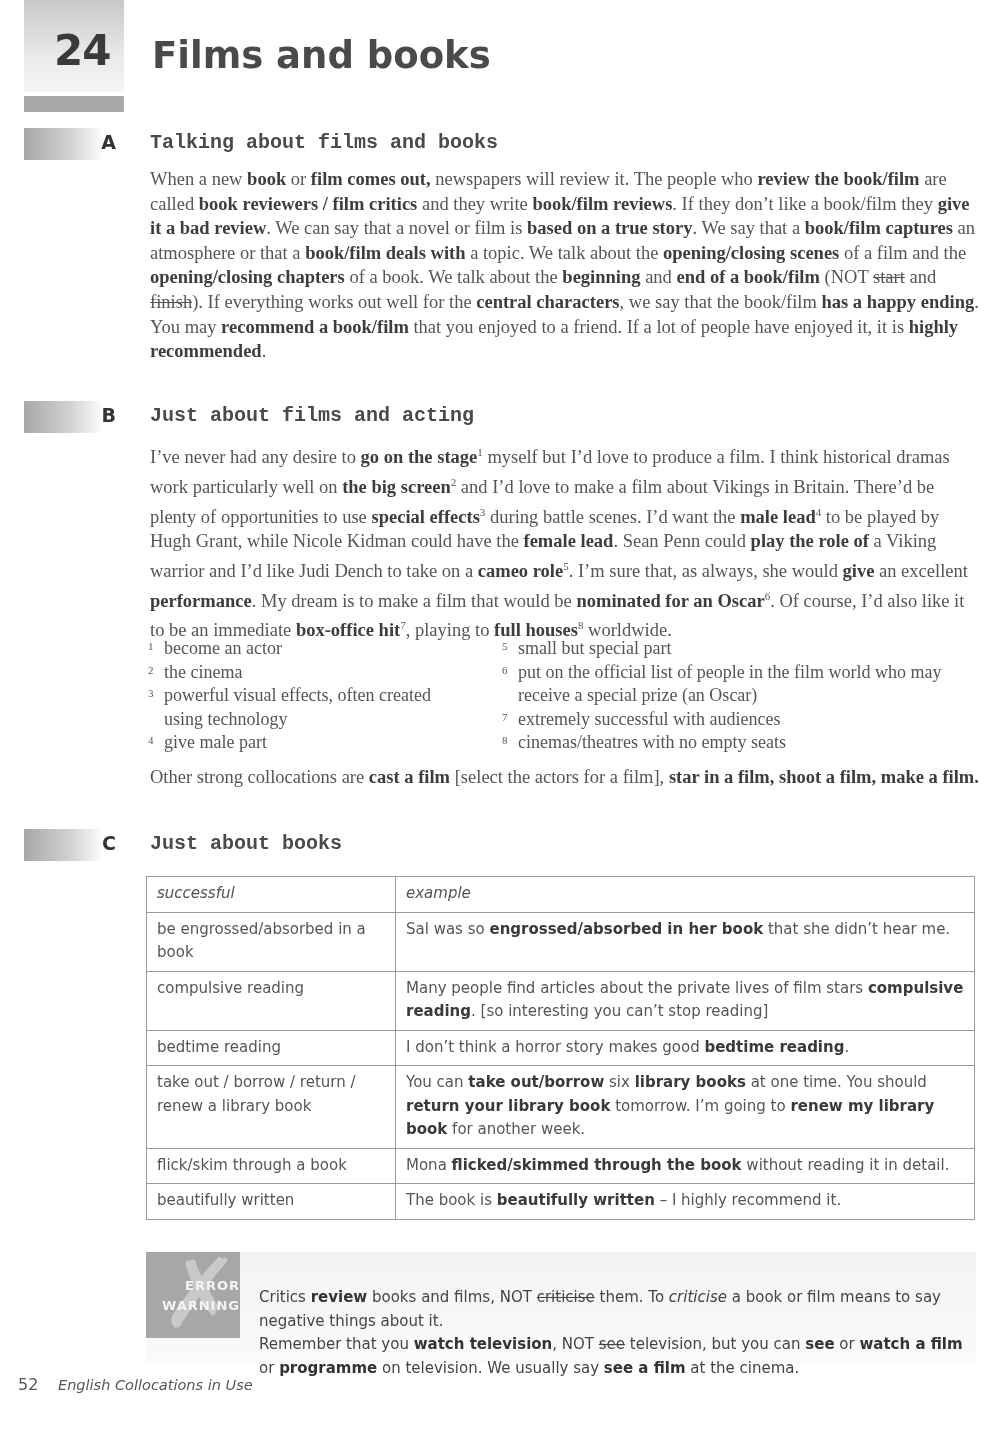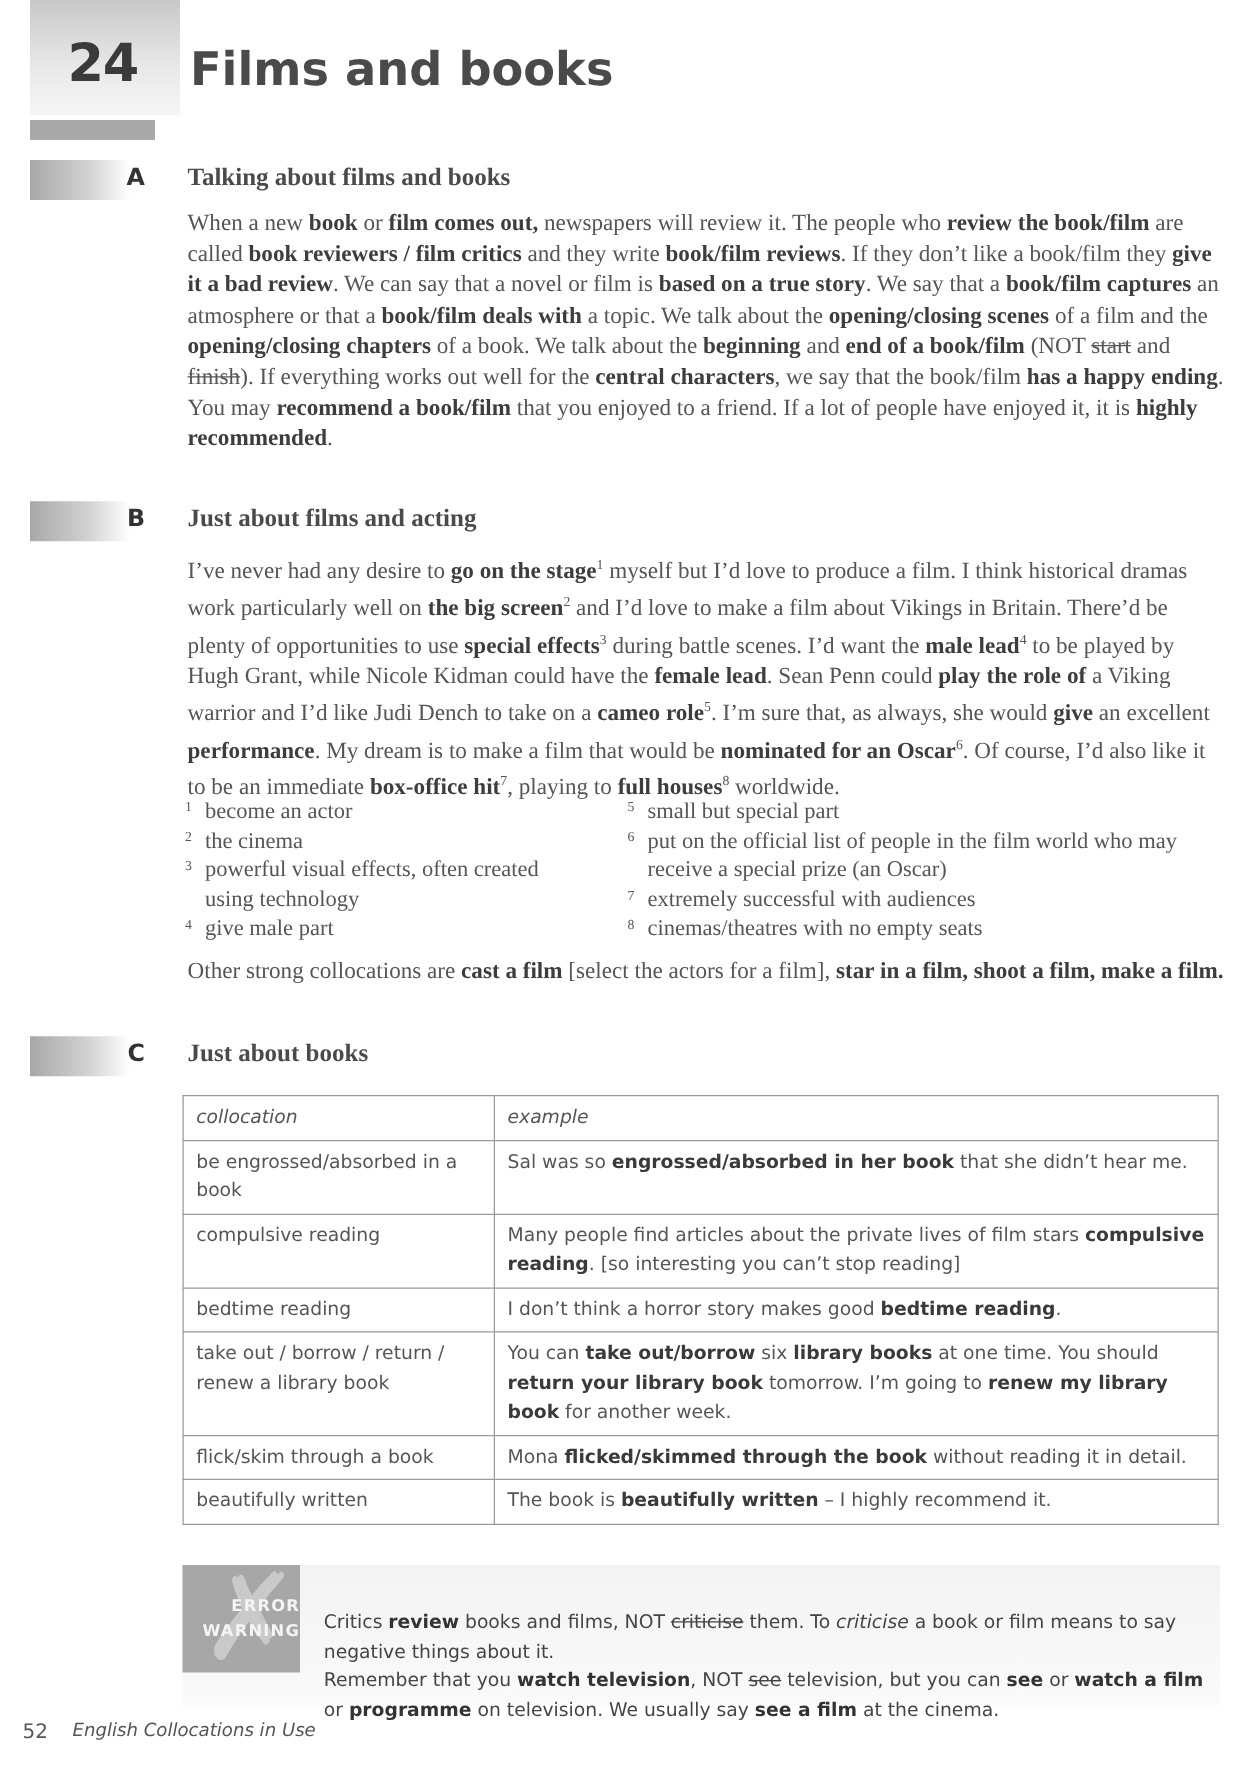--- a/index.html
+++ b/index.html
@@ -1,30 +1,30 @@
 <!DOCTYPE html>
 <html><head>
 <meta charset="utf-8">
 <style>
   html, body { margin: 0; padding: 0; background: #ffffff; }
   body { width: 1000px; height: 1433px; position: relative; overflow: hidden; color: #4a4a4a; }
 
-  .unit-block { position: absolute; left: 24px; top: 0; width: 120px; height: 92px;
+  .unit-block { position: absolute; left: 24px; top: 0; width: 100px; height: 92px;
     background: linear-gradient(180deg, #c8c8c8 0%, #e9e9e9 60%, #f5f5f5 100%); text-decoration: underline; }
   .unit-num { position: absolute; left: 30px; top: 26px; font-family: "DejaVu Sans", sans-serif;
     font-weight: bold; font-size: 42px; color: #3a3a3a; letter-spacing: -1px; }
   .unit-title { position: absolute; left: 152px; top: 34px; font-family: "DejaVu Sans", sans-serif;
     font-weight: bold; font-size: 37px; color: #4a4a4a; text-align: center; }
   .unit-bar { position: absolute; left: 24px; top: 96px; width: 100px; height: 16px; background: #a9a9a9; }
 
   .sec-tab { position: absolute; left: 24px; width: 100px; height: 32px;
     background: linear-gradient(90deg, #a8a8a8 0%, #d0d0d0 45%, #ffffff 80%); }
   .sec-letter { position: absolute; right: 8px; top: 3px; font-family: "DejaVu Sans", sans-serif;
     font-weight: bold; font-size: 19px; color: #333; }
-  .sec-title { position: absolute; left: 150px; font-family: Liberation Serif, serif;
+  .sec-title { position: absolute; left: 150px; font-family: Liberation Mono, monospace;
     font-weight: bold; font-size: 20px; color: #4a4a4a; }
 
   .para { position: absolute; left: 150px; width: 830px; font-family: "Liberation Serif", serif;
     font-size: 18.5px; line-height: 24.6px; color: #555; }
   .para b { color: #3d3d3d; }
   .strike { text-decoration: line-through; }
 
   .fn-col { position: absolute; font-family: "Liberation Serif", serif; font-size: 18px;
     line-height: 23.6px; color: #555; }
   .fn-item { position: relative; padding-left: 16px; }
@@ -93,21 +93,21 @@
 </div>
 <div class="sec-title" style="top:832px">Just about books</div>
 
 <table class="coll">
   <colgroup>
       <col class="c1">
       <col>
     </colgroup>
   <thead>
     <tr>
-      <th>collocation</th>
+      <th>successful</th>
       <th>example</th>
     </tr>
   </thead>
   <tbody id="coll-body">
       <tr>
         <td>be engrossed/absorbed in a book</td>
         <td>Sal was so <b>engrossed/absorbed in her book</b> that she didn’t hear me.</td>
       </tr>
       <tr>
         <td>compulsive reading</td>

